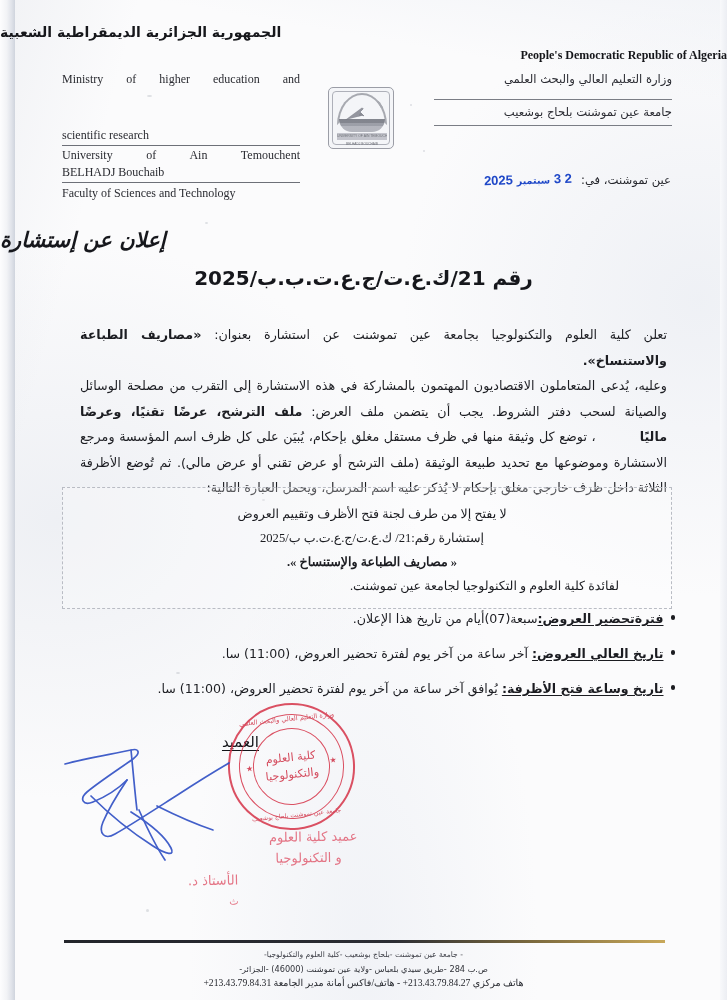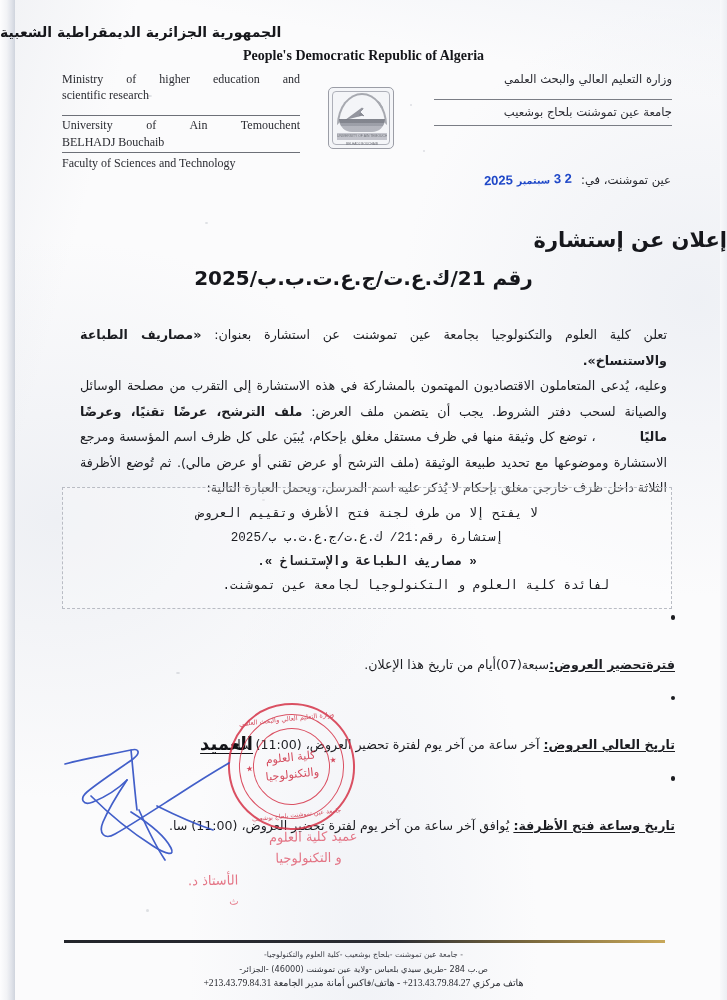--- a/index.html
+++ b/index.html
@@ -46,24 +46,24 @@
     text-align: left;
     direction: rtl;
     font-family: "DejaVu Sans", sans-serif;
     font-weight: 700;
     font-size: 14px;
     letter-spacing: 0px;
     color: #16171b;
   }
   .hdr-en-title {
     position: absolute; top: 48px; left: 0; right: 0;
-    text-align: center;
+    text-align: right;
     font-family: "Liberation Serif", serif;
     font-weight: 700;
-    font-size: 14px;
+    font-size: 12px;
     color: #15161a;
   }
 
   .letterhead {
     position: absolute;
     top: 72px; left: 62px; right: 55px;
     height: 86px;
   }
 
   .lh-col-en {
@@ -79,21 +79,21 @@
   }
 
   .lh-row-en {
     font-family: Liberation Serif, serif;
     font-size: 12px;
     color: #2a2b31;
     line-height: 1.24;
     padding-bottom: 1.5px;
   }
   .lh-row-en.just { text-align: justify; text-align-last: justify; }
-  .lh-row-en.b1 { border-bottom: 1px solid #6d7078; padding-bottom: 12px; margin-bottom: 2px; }
+  .lh-row-en.b1 { border-bottom: 1px solid #6d7078; padding-bottom: 2px; margin-bottom: 2px; margin-top: 40px; }
   .lh-row-en.b2 { border-bottom: 1px solid #6d7078; padding-bottom: 2px; margin-bottom: 3px; }
 
   .lh-row-ar {
     font-family: "DejaVu Sans", sans-serif;
     font-size: 11.6px;
     color: #2b2c33;
     line-height: 1.3;
   }
   .lh-row-ar.r1 { border-bottom: 1px solid #7a7d85; padding-bottom: 6px; margin-bottom: 5px; height: 28px; }
   .lh-row-ar.r2 { border-bottom: 1px solid #7a7d85; padding-bottom: 5px; margin-bottom: 5px; }
@@ -167,25 +167,26 @@
   .date-hand .mo {
     font-family: "DejaVu Sans", sans-serif;
     font-weight: 700;
     font-size: 9.6px;
     letter-spacing: 0;
   }
 
   
   .doc-title {
     position: absolute; top: 228px; left: 0; right: 0;
-    text-align: right; direction: rtl;
+    text-align: left; direction: rtl;
     font-family: "DejaVu Sans", sans-serif;
     font-weight: 700;
     font-size: 21px;
     color: #16171c;
+    font-style: italic;
   }
   .doc-ref {
     position: absolute; top: 266px; left: 0; right: 0;
     text-align: center; direction: rtl;
     font-family: "DejaVu Sans", sans-serif;
     font-weight: 700;
     font-size: 20px;
     color: #16171c;
   }
 
@@ -199,47 +200,46 @@
     line-height: 25.5px;
     color: #1c1d22;
   }
   .body-block p { text-align: justify; }
   .body-block b { font-weight: 700; margin-left: 44px; }
 
   
   .notice-box {
     position: absolute; top: 487px; left: 62px; right: 55px;
     border: 1px dashed #b9bcc4;
-    padding: 14px 14px 10px 14px;
-    direction: rtl;
-    font-family: Liberation Mono, monospace;
+    padding: 14px 4px 10px 14px;
+    direction: rtl;
+    font-family: Liberation Serif, serif;
     color: #1b1c21;
     background: rgba(255,255,255,0.25);
   }
   .nb-line { font-size: 12.6px; line-height: 24px; text-align: center; }
   .nb-line.l1 { }
   .nb-line.l2 { }
   .nb-line.l3 { font-weight: 700; }
   .nb-line.l4 { text-align: right; padding-right: 48px; }
 
   
   .bullets {
     position: absolute; top: 608px; left: 62px; right: 50px;
     direction: rtl;
     font-family: "DejaVu Sans", sans-serif;
     font-size: 12.6px;
     color: #1b1c21;
   }
   .bullet-item {
     display: flex;
-    flex-direction: column;
+    flex-direction: row;
     align-items: flex-start;
     justify-content: flex-start;
     margin-bottom: 14px;
-    gap: 34px;
   }
   .bullet-item:nth-child(1) { padding-right: 2px; }
   .bullet-item:nth-child(2) { padding-right: 2px; }
   .bullet-item:nth-child(3) { padding-right: 2px; }
   .bullet-dot {
     width: 4.5px; height: 4.5px;
     background: #1b1c21;
     border-radius: 50%;
     margin-top: 7px;
     margin-left: 7px;
@@ -250,24 +250,24 @@
     font-weight: 700;
     text-decoration: underline;
     text-underline-offset: 2px;
   }
 
   
   .sig-zone {
     position: absolute; top: 700px; left: 55px; width: 440px; height: 210px;
   }
   .dean-label {
-    position: absolute; right: 242px; top: 33px;
-    font-family: "DejaVu Sans", sans-serif;
-    font-weight: 700;
-    font-size: 18px;
+    position: absolute; right: 236px; top: 33px;
+    font-family: "DejaVu Sans", sans-serif;
+    font-weight: 400;
+    font-size: 15px;
     color: #121317;
     text-decoration: underline;
     text-underline-offset: 3px;
     direction: rtl;
   }
 
   
   .round-stamp {
     position: absolute; left: 173px; top: 3px;
     width: 127px; height: 127px;

